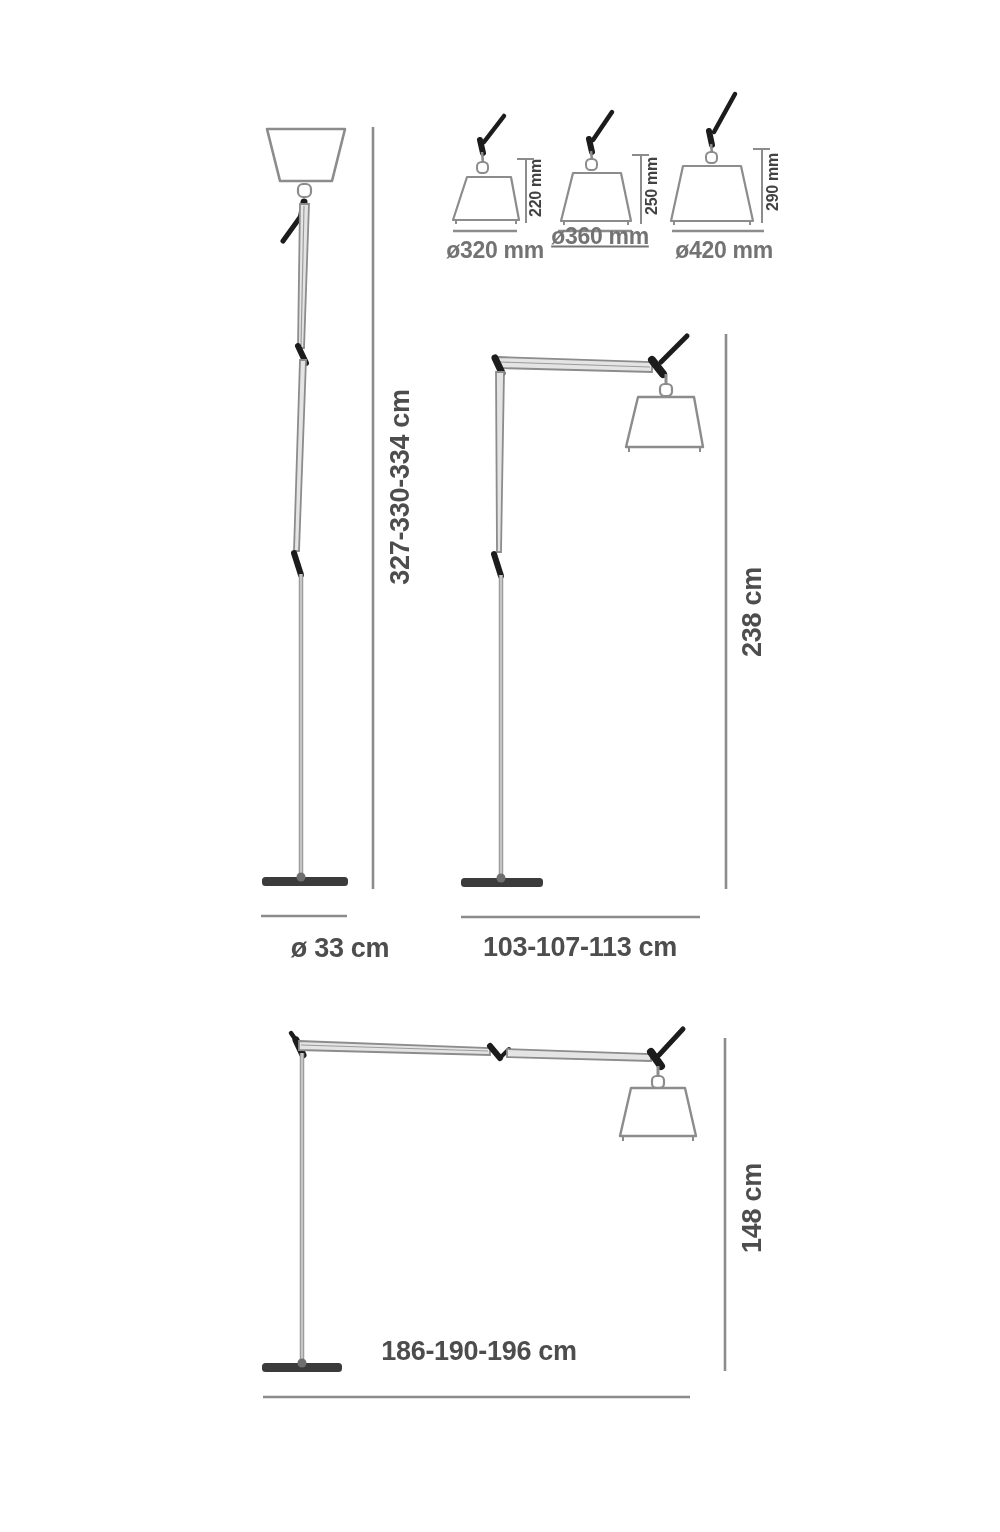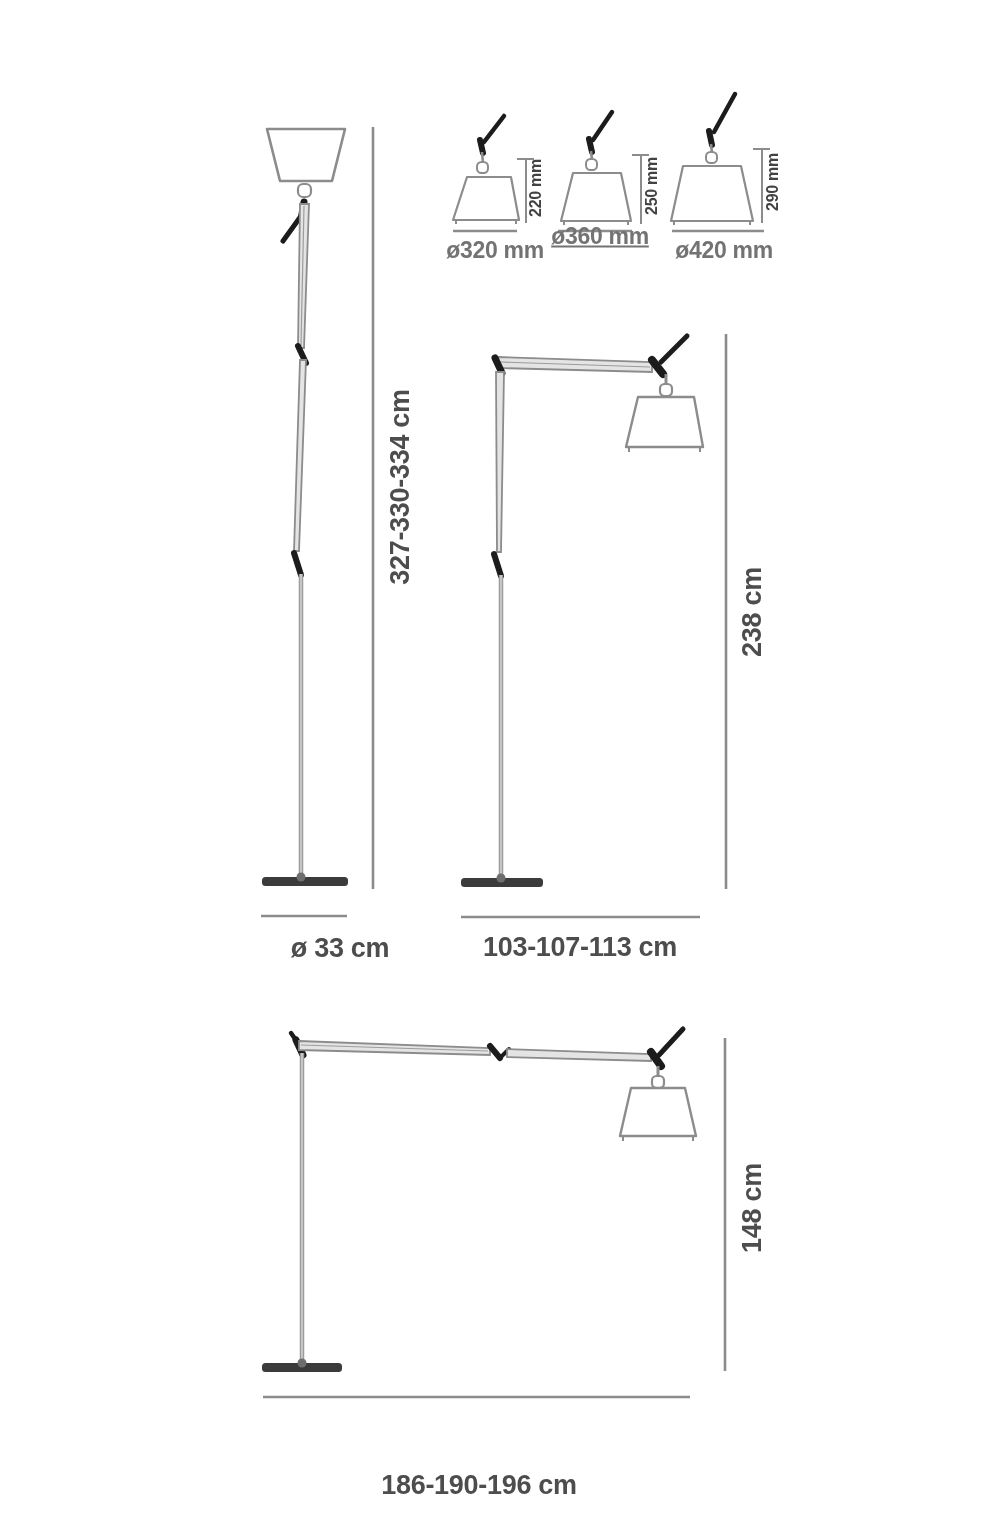--- a/index.html
+++ b/index.html
@@ -181,15 +181,15 @@
   <div class="dim-label small-rot" style="left:773px; top:182px;">290 mm</div>
 
   <div class="dim-label small" style="left:495px; top:250px;">ø320 mm</div>
   <div class="dim-label small" style="left:600px; top:236px;text-decoration:underline;">ø360 mm</div>
   <div class="dim-label small" style="left:724px; top:250px;text-align:right;">ø420 mm</div>
 
   <div class="dim-label rot" style="left:752px; top:612px;">238 cm</div>
   <div class="dim-label" style="left:580px; top:947px;">103-107-113 cm</div>
 
   <div class="dim-label rot" style="left:752px; top:1208px;">148 cm</div>
-  <div class="dim-label" style="left:479px; top:1485px;">186-190-196 cm</div>
+  <div class="dim-label" style="left:479px; top:1351px;">186-190-196 cm</div>
 
 </div>
 
 </body></html>

